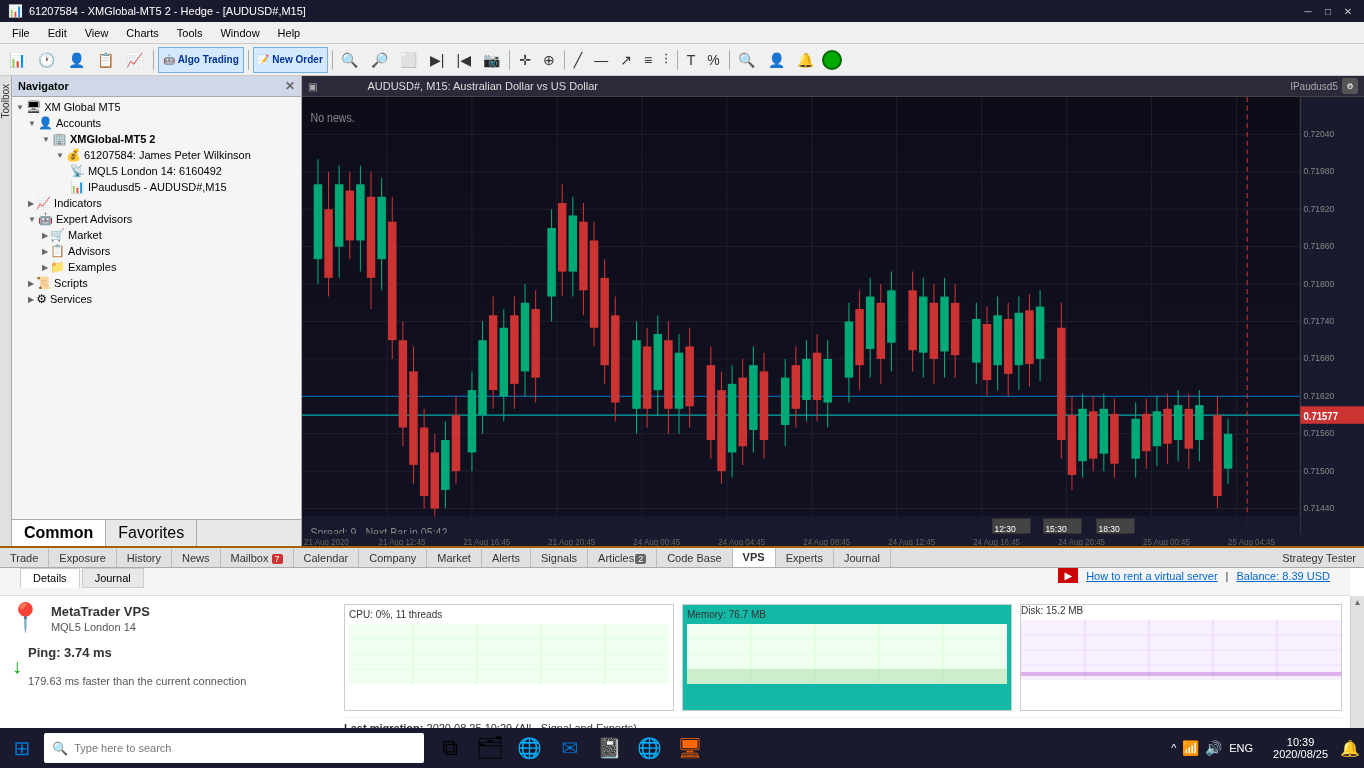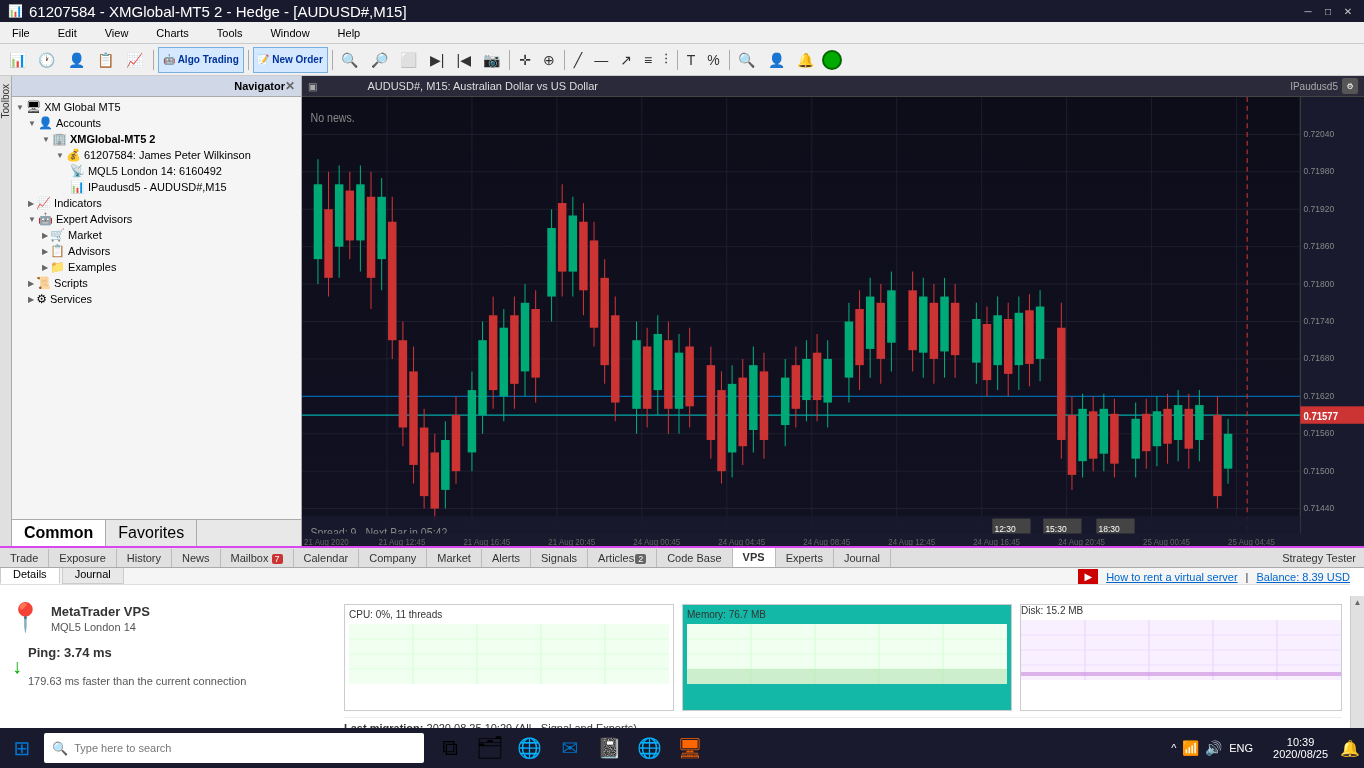--- a/index.html
+++ b/index.html
@@ -21,21 +21,21 @@
     .title-btn { width: 16px; height: 16px; display: flex; align-items: center; justify-content: center; cursor: pointer; font-size: 10px; color: #ccc; }
 
     
     .menu-bar {
       background: #f0f0f0;
       height: 22px;
       display: flex;
       align-items: center;
       padding: 0 4px;
       border-bottom: 1px solid #ccc;
-      gap: 12px;
+      gap: 2px;
     }
     .menu-item {
       padding: 2px 8px;
       cursor: pointer;
       font-size: 11px;
       color: #000;
     }
 
     
     .toolbar {
@@ -76,21 +76,21 @@
       display: flex;
       flex-direction: column;
       overflow: hidden;
     }
     .navigator-header {
       background: #d0d8e8;
       padding: 3px 6px;
       font-weight: bold;
       font-size: 11px;
       display: flex;
-      justify-content: flex-end;
+      justify-content: space-between;
       align-items: center;
       border-bottom: 1px solid #aaa;
     }
     .navigator-close { cursor: pointer; font-size: 12px; color: #666; }
     .nav-tree { flex: 1; overflow-y: auto; overflow-x: hidden; padding: 2px; }
     .nav-item {
       display: flex;
       align-items: center;
       padding: 1px 2px;
       cursor: pointer;
@@ -243,21 +243,21 @@
     }
 
     .chart-wrapper { display: flex; flex: 1; overflow: hidden; }
   </style>
 </head>
 <body>
 
 <div class="title-bar">
   <div class="title-bar-left">
     <span style="font-size:12px;">📊</span>
-    <span style="font-size:15px;">61207584 - XMGlobal-MT5 2 - Hedge - [AUDUSD#,M15]</span>
+    <span style="font-size:11px;">61207584 - XMGlobal-MT5 2 - Hedge - [AUDUSD#,M15]</span>
   </div>
   <div class="title-bar-controls">
     <div class="title-btn">─</div>
     <div class="title-btn">□</div>
     <div class="title-btn close">✕</div>
   </div>
 </div>
 
 <div class="menu-bar">
   <div class="menu-item">File</div>
@@ -731,21 +731,21 @@
           <text x="632" y="359" font-size="7.5" fill="#666">24 Aug 16:45</text>
           <text x="712" y="359" font-size="7.5" fill="#666">24 Aug 20:45</text>
           <text x="792" y="359" font-size="7.5" fill="#666">25 Aug 00:45</text>
           <text x="872" y="359" font-size="7.5" fill="#666">25 Aug 04:45</text>
         </svg>
       </div>
     </div>
 
   </div>
 
-  <div style="display:flex; flex-direction:column; background:#f0f0f0; border-top:2px solid #d946ef; height:200px;">
+  <div style="display:flex; flex-direction:column; background:#f0f0f0; border-top:2px solid #a16207; height:200px;">
 
     <div class="bottom-tabs-bar">
       <div class="bottom-tab">Trade</div>
       <div class="bottom-tab">Exposure</div>
       <div class="bottom-tab">History</div>
       <div class="bottom-tab">News</div>
       <div class="bottom-tab">Mailbox <span style="background:#cc3333;color:#fff;padding:0 3px;border-radius:2px;font-size:9px;">7</span></div>
       <div class="bottom-tab">Calendar</div>
       <div class="bottom-tab">Company</div>
       <div class="bottom-tab">Market</div>
@@ -755,21 +755,21 @@
       <div class="bottom-tab">Code Base</div>
       <div class="bottom-tab active">VPS</div>
       <div class="bottom-tab">Experts</div>
       <div class="bottom-tab">Journal</div>
       <div class="bottom-tab-spacer"></div>
       <div class="strategy-tester-btn">Strategy Tester</div>
     </div>
 
     <div style="flex:1; display:flex; background:#fff; overflow:hidden; position:relative;">
 
-      <div style="position:absolute; top:0; left:0; right:14px; height:17px; background:#f5f5f5; border-bottom:1px solid #ddd; display:flex; justify-content:space-between; align-items:flex-end; padding:0 0; z-index:2;">
+      <div style="position:absolute; top:0; left:0; right:14px; height:28px; background:#f5f5f5; border-bottom:1px solid #ddd; display:flex; justify-content:space-between; align-items:flex-start; padding:0 20px; z-index:2;">
         <div style="display:flex; gap:2px;">
           <div style="padding:3px 12px; cursor:pointer; font-size:11px; border:1px solid #ccc; background:#fff; border-bottom:1px solid #fff;">Details</div>
           <div style="padding:3px 12px; cursor:pointer; font-size:11px; border:1px solid #ccc; background:#e8e8e8;">Journal</div>
         </div>
         <div style="display:flex; align-items:center; gap:8px;">
           <div style="background:#cc0000; color:#fff; padding:2px 6px; font-size:10px; cursor:pointer; display:flex; align-items:center; gap:2px;">
             <span>▶</span>
           </div>
           <span style="color:#0066cc; cursor:pointer; text-decoration:underline; font-size:11px;">How to rent a virtual server</span>
           <span style="font-size:11px; color:#333;">|</span>

